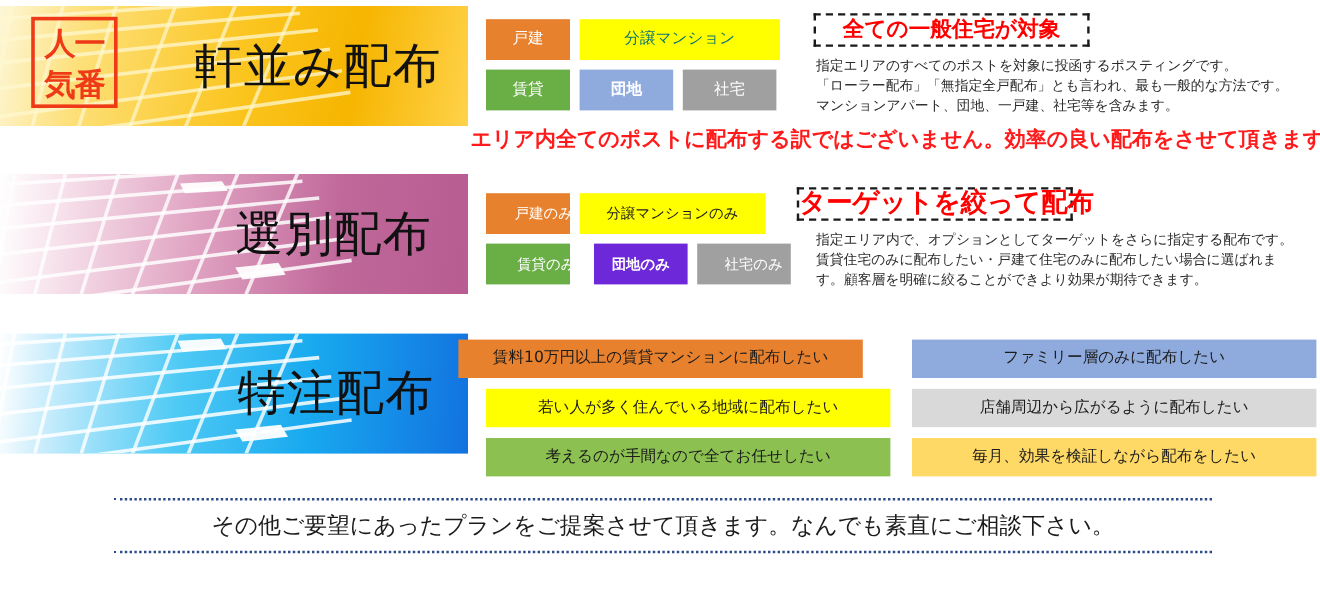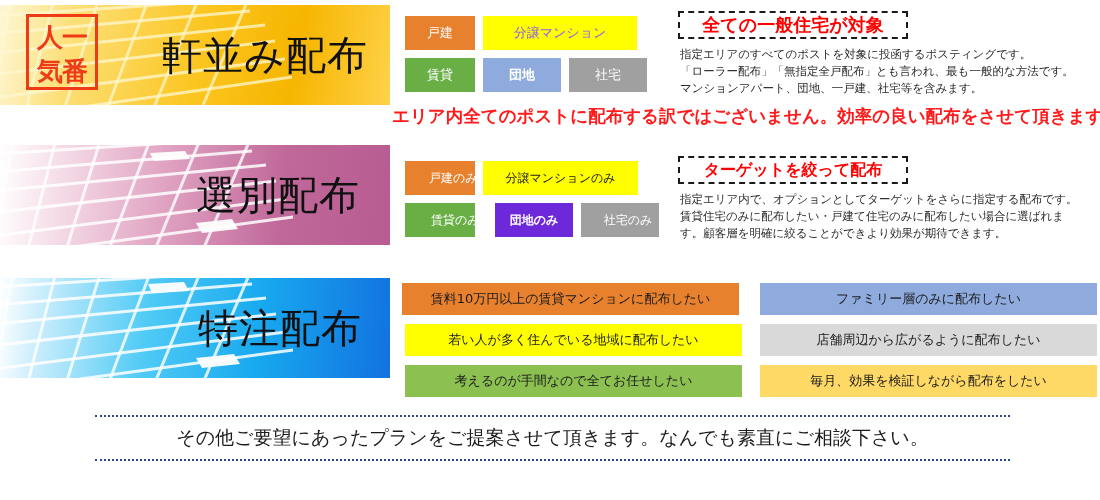--- a/index.html
+++ b/index.html
@@ -198,21 +198,21 @@
     </div>
     <div class="seal">
       <span>人一</span>
       <span>気番</span>
     </div>
     <div class="banner-title b1">軒並み配布</div>
   </div>
 
   <div class="tags" style="left:405px;top:16px;">
     <div class="tag" id="s0t0" style="width: 70px; background-color: rgb(232, 129, 46); color: rgb(255, 255, 255);">戸建</div>
-    <div class="tag dark" id="s0t1" style="width: 154px; margin-left: 8px; background-color: rgb(255, 255, 0); color: #8b5cf6;">分譲マンション</div>
+    <div class="tag dark" id="s0t1" style="width: 167px; margin-left: 8px; background-color: rgb(255, 255, 0); color: #0f766e;">分譲マンション</div>
   </div>
   <div class="tags" style="left:405px;top:58px;">
     <div class="tag" id="s0b0" style="width: 70px; background-color: rgb(106, 175, 70); color: rgb(255, 255, 255);">賃貸</div>
     <div class="tag bold" id="s0b1" style="width: 78px; margin-left: 8px; background-color: rgb(143, 171, 222); color: rgb(255, 255, 255);">団地</div>
     <div class="tag" id="s0b2" style="width: 78px; margin-left: 8px; background-color: rgb(160, 160, 160); color: rgb(255, 255, 255);">社宅</div>
   </div>
 
   <div class="headline" style="left:678px;top:11px;width:230px;height:28px;line-height:24px;font-size:18px;">全ての一般住宅が対象</div>
 
   <div class="desc" style="left:680px;top:46px;">
@@ -257,21 +257,21 @@
   <div class="tags" style="left:405px;top:16px;">
     <div class="tag" id="s1t0" style="width: 70px; font-size: 12px; background-color: rgb(232, 129, 46); color: rgb(255, 255, 255); padding-left: 24px;">戸建のみ</div>
     <div class="tag dark" id="s1t1" style="width: 155px; margin-left: 8px; font-size: 12px; background-color: rgb(255, 255, 0); color: rgb(27, 27, 27);">分譲マンションのみ</div>
   </div>
   <div class="tags" style="left:405px;top:58px;">
     <div class="tag" id="s1b0" style="width: 70px; font-size: 12px; background-color: rgb(106, 175, 70); color: rgb(255, 255, 255); padding-left: 26px;">賃貸のみ</div>
     <div class="tag bold" id="s1b1" style="width: 78px; margin-left: 20px; font-size: 12px; background-color: #6d28d9; color: rgb(255, 255, 255);">団地のみ</div>
     <div class="tag" id="s1b2" style="width: 78px; margin-left: 8px; font-size: 12px; background-color: rgb(160, 160, 160); color: rgb(255, 255, 255); padding-left: 16px;">社宅のみ</div>
   </div>
 
-  <div class="headline" style="left:678px;top:11px;width:230px;height:28px;line-height:24px;font-size:16px;">ターゲットを絞って配布</div>
+  <div class="headline" style="left:664px;top:11px;width:230px;height:28px;line-height:24px;font-size:22px;">ターゲットを絞って配布</div>
 
   <div class="desc" style="left:680px;top:46px;">
     <div>指定エリア内で、オプションとしてターゲットをさらに指定する配布です。</div>
     <div>賃貸住宅のみに配布したい・戸建て住宅のみに配布したい場合に選ばれま</div>
     <div>す。顧客層を明確に絞ることができより効果が期待できます。</div>
   </div>
 </div>
 
 <div class="row" style="top:278px;height:115px;">
 
@@ -296,21 +296,21 @@
         </g>
         <g fill="#ffffff" opacity="0.95">
           <polygon points="148,6 184,4 189,13 152,15"></polygon>
           <polygon points="196,80 234,76 240,86 202,90"></polygon>
         </g>
       </svg>
     </div>
     <div class="banner-title b3">特注配布</div>
   </div>
 
-  <div class="optbtn" id="s2l0" style="left: 402px; top: 5px; width: 337px; height: 32px; line-height: 32px; background-color: rgb(232, 129, 46);">賃料10万円以上の賃貸マンションに配布したい</div>
+  <div class="optbtn" id="s2l0" style="left: 382px; top: 5px; width: 337px; height: 32px; line-height: 32px; background-color: rgb(232, 129, 46);">賃料10万円以上の賃貸マンションに配布したい</div>
   <div class="optbtn" id="s2l1" style="left: 405px; top: 46px; width: 337px; height: 32px; line-height: 32px; background-color: rgb(255, 255, 0);">若い人が多く住んでいる地域に配布したい</div>
   <div class="optbtn" id="s2l2" style="left: 405px; top: 87px; width: 337px; height: 32px; line-height: 32px; background-color: rgb(140, 193, 82);">考えるのが手間なので全てお任せしたい</div>
 
   <div class="optbtn" id="s2r0" style="left: 760px; top: 5px; width: 337px; height: 32px; line-height: 32px; background-color: rgb(143, 171, 222);">ファミリー層のみに配布したい</div>
   <div class="optbtn" id="s2r1" style="left: 760px; top: 46px; width: 337px; height: 32px; line-height: 32px; background-color: rgb(217, 217, 217);">店舗周辺から広がるように配布したい</div>
   <div class="optbtn" id="s2r2" style="left: 760px; top: 87px; width: 337px; height: 32px; line-height: 32px; background-color: rgb(255, 217, 102);">毎月、効果を検証しながら配布をしたい</div>
 </div>
 
 <div class="footer" style="border-top-color: rgb(43, 74, 139); border-bottom-color: rgb(43, 74, 139);">
   <div class="footer-text">その他ご要望にあったプランをご提案させて頂きます。なんでも素直にご相談下さい。</div>

